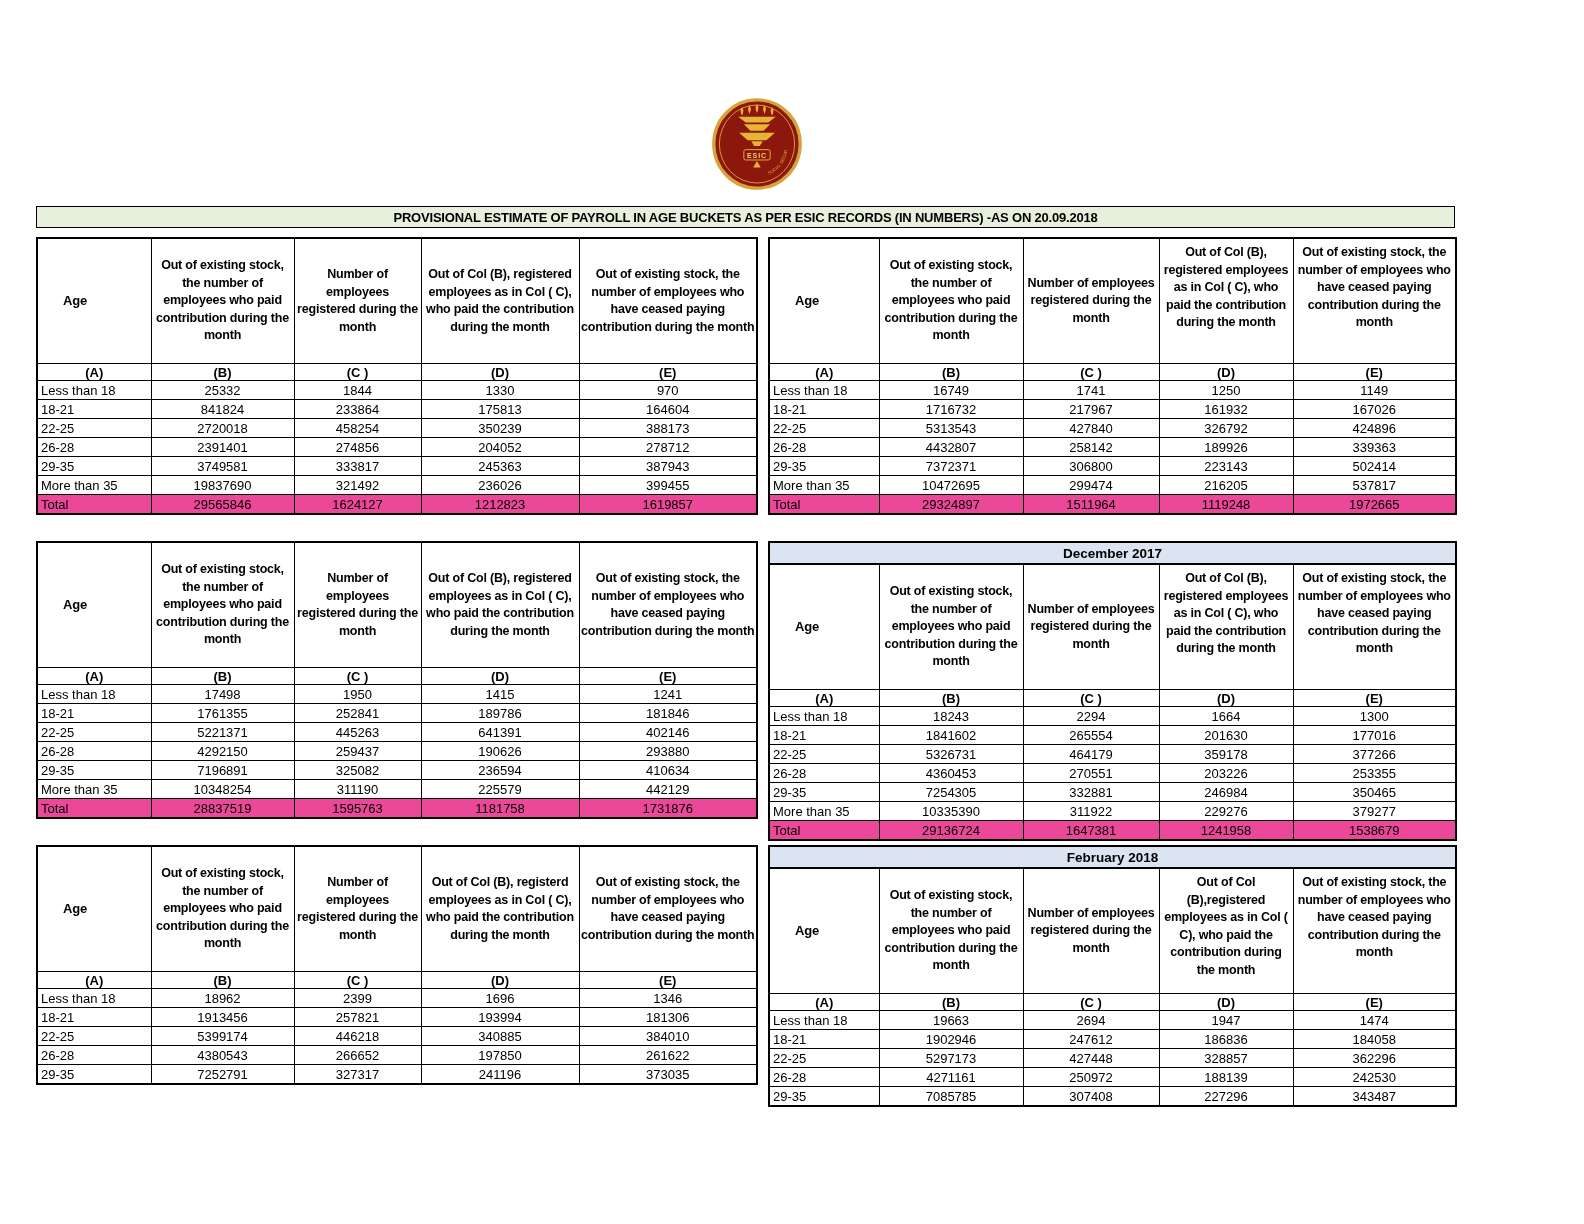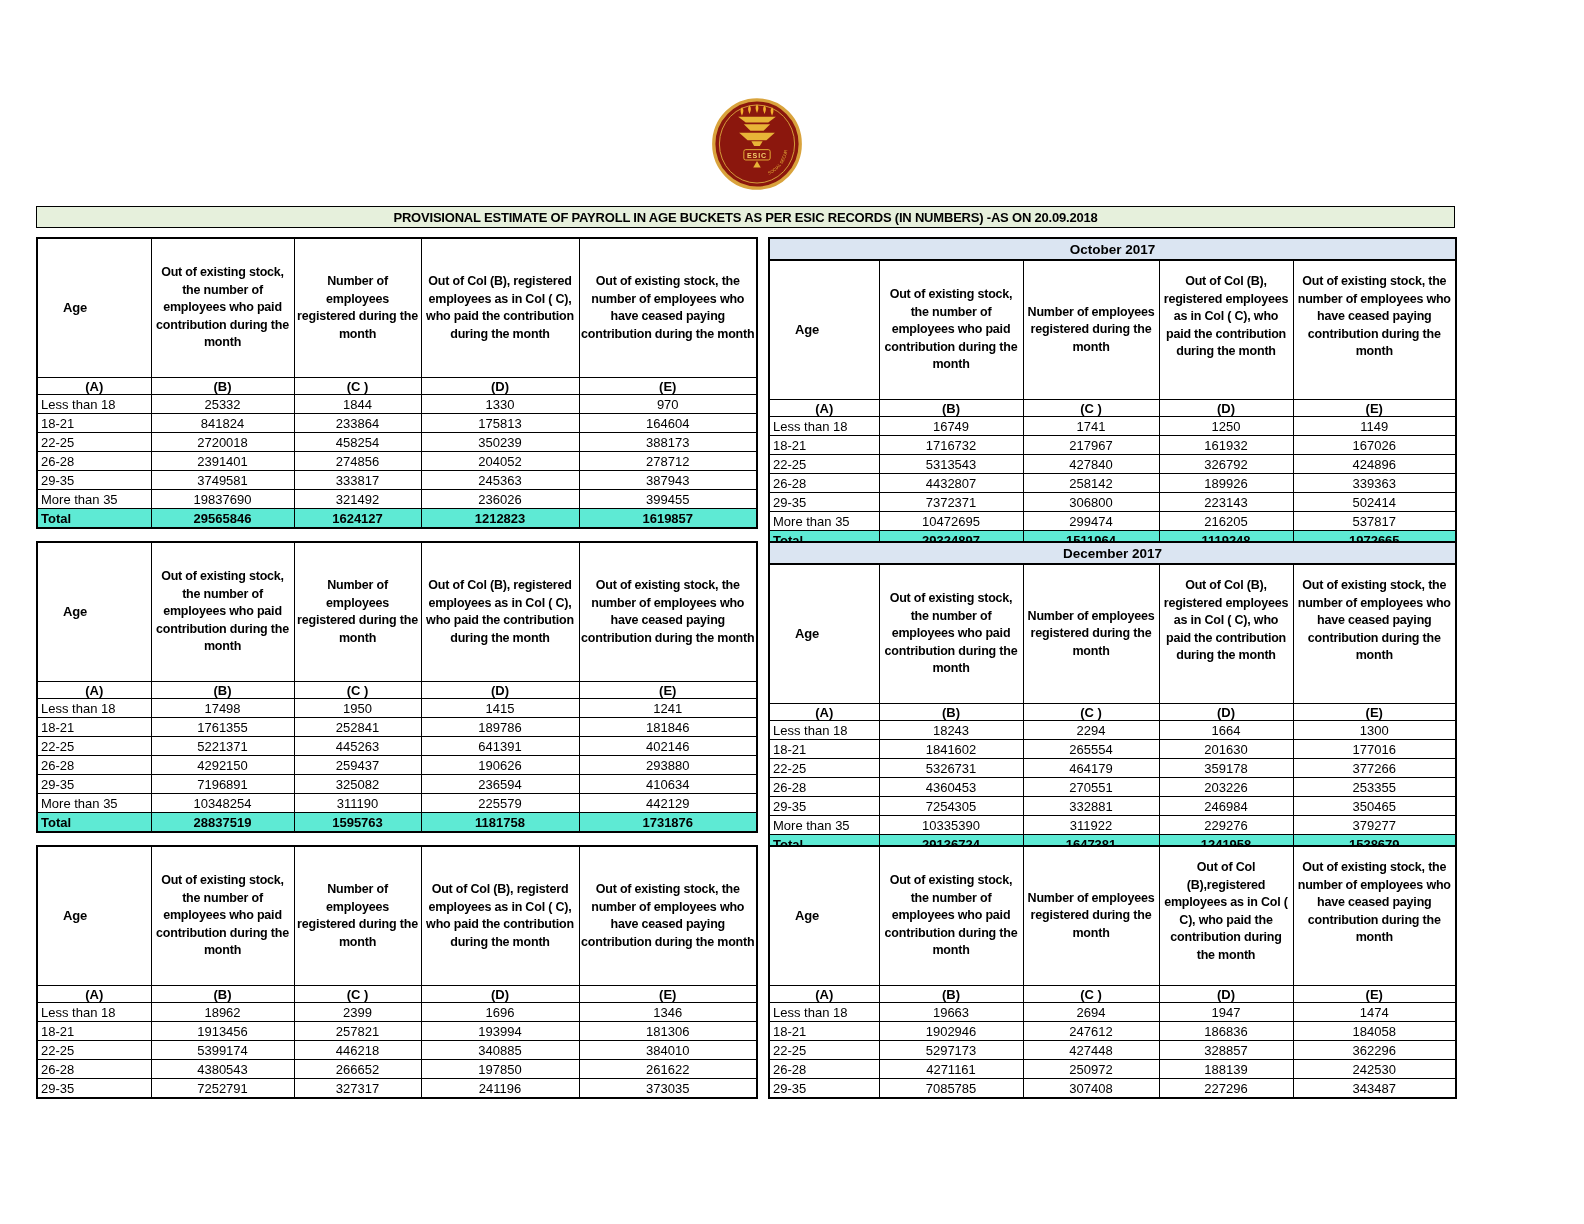--- a/index.html
+++ b/index.html
@@ -16,32 +16,32 @@
   .band0{top:237px}.band1{top:541px}.band2{top:845px}
   .left{left:36px}.right{left:768px}
 
   table{border-collapse:collapse;table-layout:fixed;border:2px solid #000;background:#fff;}
   .left table{width:720px}.right table{width:687px}
   td{border:1px solid #000;padding:0 2px;overflow:hidden;font-size:13px;vertical-align:middle;}
 
   td.month{height:20px;background:#dbe5f2;text-align:center;font-weight:bold;
     font-size:13.5px;border-bottom:2px solid #000;}
 
-  tr.hdrrow td{height:116px;padding:11px 1px;}
+  tr.hdrrow td{height:116px;padding:4px 1px;}
   .hin{height:114px;display:flex;flex-direction:column;justify-content:center;
     text-align:center;font-weight:bold;font-size:12.5px;line-height:17.5px;letter-spacing:-0.2px;}
   .hin.agehdr{text-align:left;justify-content:center;padding-left:2px;font-size:13px;margin-left:22px;}
   
   .right tr.hdrrow td:nth-child(4) .hin,
   .right tr.hdrrow td:nth-child(5) .hin{justify-content:flex-start;}
 
   tr.letters td{height:16px;text-align:center;font-weight:bold;font-size:13px;}
   tr.drow td{height:18px;text-align:center;}
   tr.drow td.age{text-align:left;padding-left:3px;}
-  tr.trow td{height:18px;background:#5eead4;font-weight:bold;text-align:center;}
+  tr.trow td{height:18px;background:#ec4899;font-weight:normal;text-align:center;}
   tr.trow td.age{text-align:left;padding-left:3px;}
 </style>
 </head>
 <body>
 
 <div class="page">
 
   <div class="logo-wrap">
     <svg viewBox="0 0 100 100" width="94" height="96">
       <ellipse cx="50" cy="50" rx="46" ry="47" fill="#8b170d" stroke="#d9a33c" stroke-width="3.5"></ellipse>
@@ -167,23 +167,20 @@
       <div class="mtable right band0">
         <table>
           <colgroup>
             <col style="width: 110px;">
             <col style="width: 144px;">
             <col style="width: 136px;">
             <col style="width: 134px;">
             <col style="width: 163px;">
           </colgroup>
           <tbody>
-            <tr>
-              <td class="month" colspan="5">October 2017</td>
-            </tr>
             <tr class="hdrrow">
               <td>
                 <div class="hin agehdr">Age</div>
               </td>
               <td>
                 <div class="hin">Out of existing stock, the number of employees who paid contribution during the month</div>
               </td>
               <td>
                 <div class="hin">Number of employees registered during the month</div>
               </td>
@@ -503,20 +500,23 @@
       <div class="mtable right band2">
         <table>
           <colgroup>
             <col style="width: 110px;">
             <col style="width: 144px;">
             <col style="width: 136px;">
             <col style="width: 134px;">
             <col style="width: 163px;">
           </colgroup>
           <tbody>
+            <tr>
+              <td class="month" colspan="5">February 2018</td>
+            </tr>
             <tr class="hdrrow">
               <td>
                 <div class="hin agehdr">Age</div>
               </td>
               <td>
                 <div class="hin">Out of existing stock, the number of employees who paid contribution during the month</div>
               </td>
               <td>
                 <div class="hin">Number of employees registered during the month</div>
               </td>

